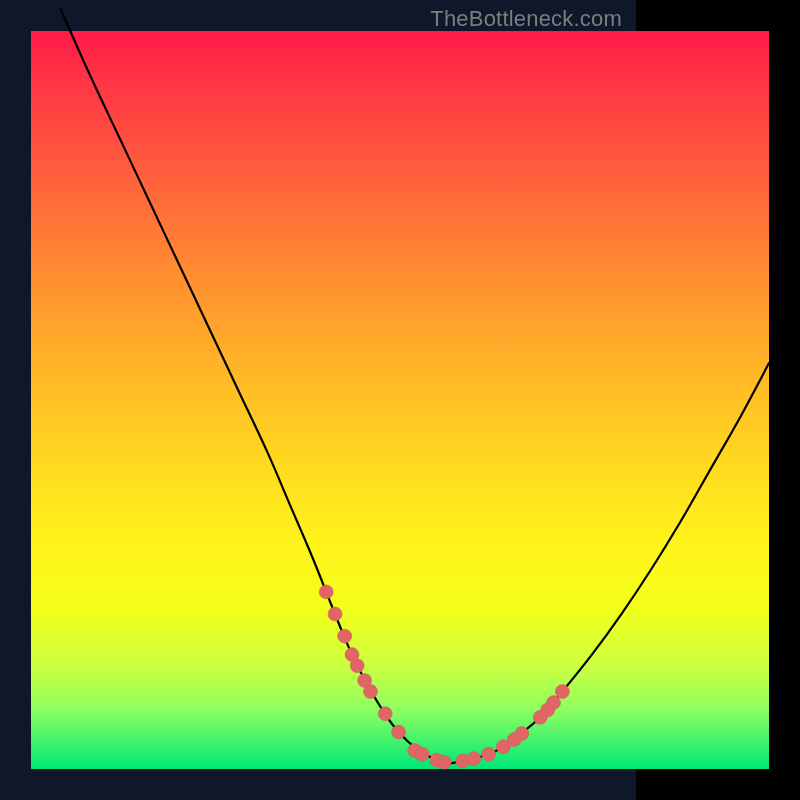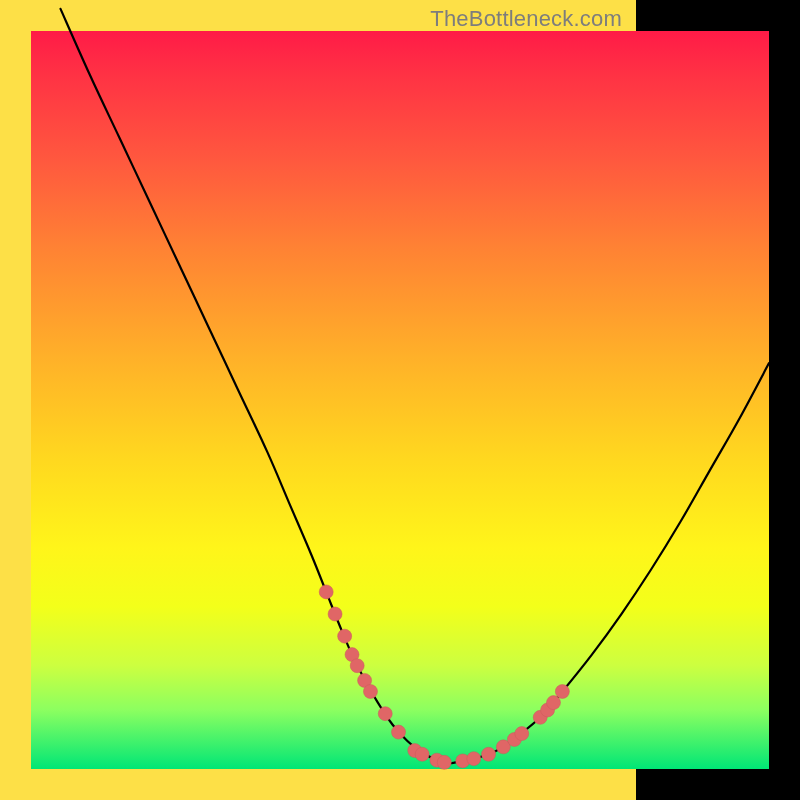--- a/index.html
+++ b/index.html
@@ -10,21 +10,21 @@
     background: #000000;
     overflow: hidden;
     font-family: Arial, Helvetica, sans-serif;
   }
   .frame {
     position: absolute;
     left: 0;
     top: 0;
     width: 636px;
     height: 800px;
-    background: #fde047;
+    background: #0f172a;
   }
   .plot-area {
     position: absolute;
     left: 31px;
     top: 31px;
     width: 738px;
     height: 738px;
     
     background: linear-gradient(
       to bottom,

